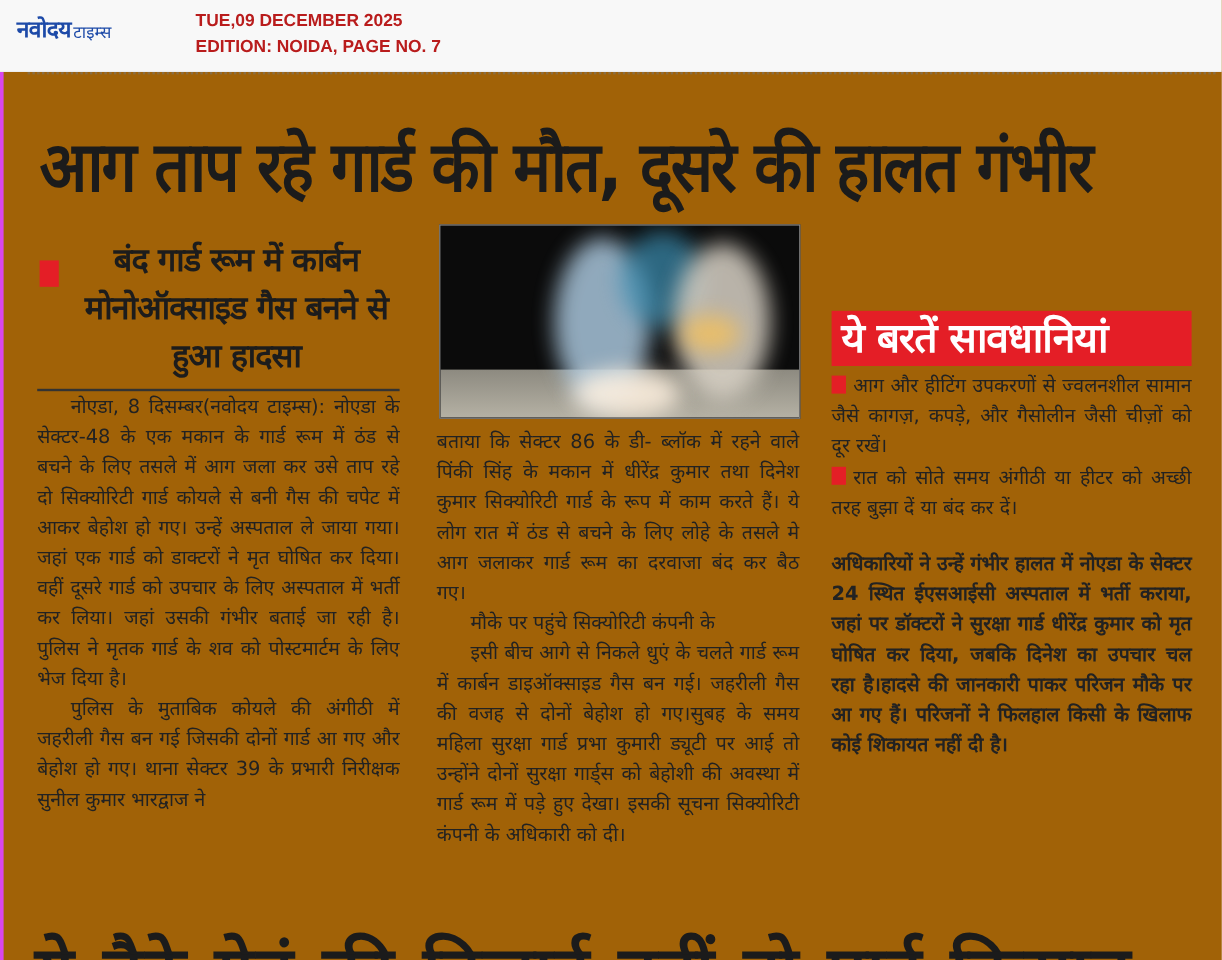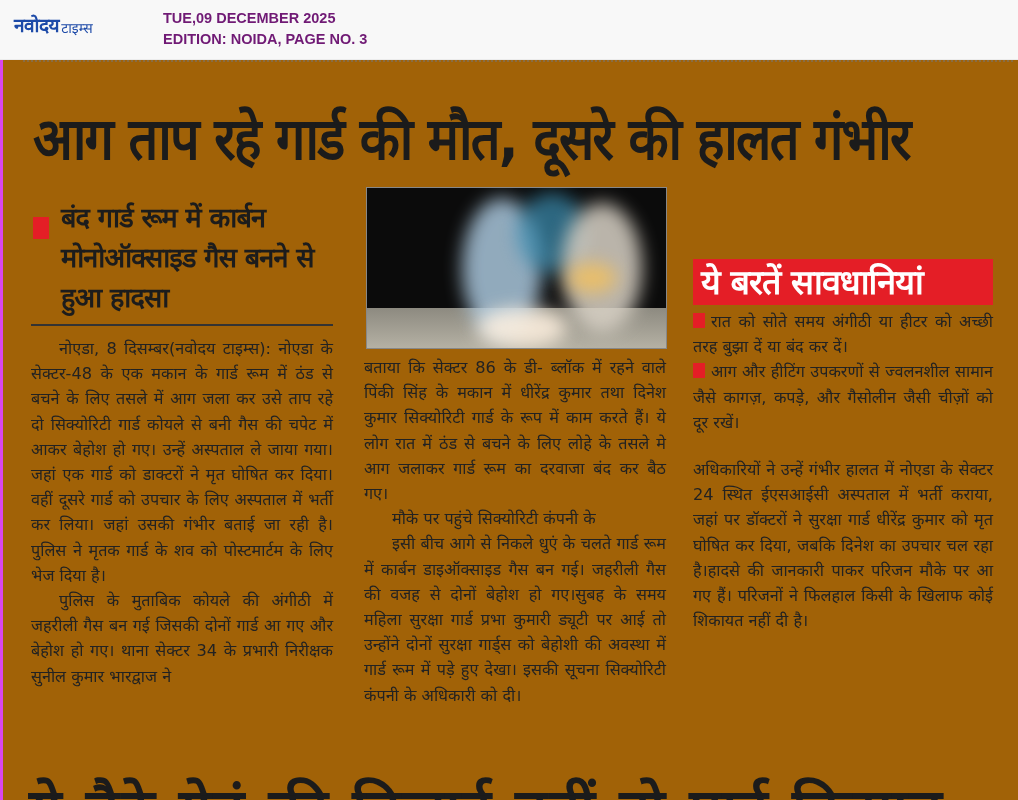--- a/index.html
+++ b/index.html
@@ -16,111 +16,111 @@
   }
   .logo-main {
     font-family: "DejaVu Sans", sans-serif; font-weight: bold; font-size: 19px; color: #1d4aa8;
     letter-spacing: -0.5px; line-height: 22px;
   }
   .logo-sub {
     font-family: "DejaVu Sans", sans-serif; font-size: 14px; color: #1d4aa8; margin-left: 2px; line-height: 16px;
   }
   .dateline {
     position: absolute; left: 163px; top: 8px; font-family: "Liberation Sans", sans-serif;
-    font-weight: bold; font-size: 14.5px; line-height: 21px; color: #701a75;
+    font-weight: bold; font-size: 14.5px; line-height: 21px; color: #b91c1c;
   }
   .paper { position: absolute; left: 0; top: 59px; width: 1018px; height: 741px; background: #a16207; border-left: 3px solid #d946ef; }
   .cutline {
     position: absolute; left: 20px; top: 1px; width: 990px; height: 6px; overflow: hidden;
     border-top: 2px dotted #777; opacity: 0.55;
   }
   .headline {
     position: absolute; left: 30px; top: 45px; width: 970px; white-space: nowrap;
     font-family: "DejaVu Sans", sans-serif; font-weight: bold; font-size: 58px; line-height: 70px;
     color: #1b1b1b; letter-spacing: -2px; transform: scaleX(0.9); transform-origin: left top;
   }
   .col { position: absolute; font-family: "DejaVu Sans", sans-serif; font-size: 16.2px; line-height: 25.2px; color: #222; text-align: justify; }
   .col1 { left: 28px; top: 139px; width: 302px; }
   .col2 { left: 361px; top: 296px; width: 302px; }
   .col3 { left: 690px; top: 200px; width: 300px; }
   .subhead {
     position: relative; font-weight: bold; font-size: 27px; line-height: 40px; color: #1c1c1c;
-    padding-left: 30px; padding-bottom: 6px; border-bottom: 2px solid #333; margin-bottom: 10px; letter-spacing: -0.8px;
-    text-align: left;
+    padding-left: 30px; padding-bottom: 6px; border-bottom: 2px solid #333; letter-spacing: -0.8px;
+    text-align: center;
   }
   .red-square { display: inline-block; background: #e41e26; }
   .subhead .red-square { position: absolute; left: 2px; top: 19px; width: 16px; height: 22px; }
   p { margin: 0; }
   .indent { text-indent: 28px; }
   .photo {
     position: absolute; left: 363px; top: 128px; width: 299px; height: 160px; overflow: hidden;
     background: #0b0b0b; border: 1px solid #888;
   }
   .photo .ground { position: absolute; left: 0; bottom: 0; width: 100%; height: 40px; background: linear-gradient(#8d8a80, #b5b1a4); }
   .photo .glow { position: absolute; border-radius: 50%; filter: blur(9px); }
   .box-title {
     background: #e41e26; color: #fff; font-weight: bold; font-size: 34px; line-height: 46px;
     padding: 0 8px; margin-bottom: 4px; letter-spacing: -1px; white-space: nowrap; text-align: left;
   }
   .tip { position: relative; }
   .tip .red-square { width: 12px; height: 15px; margin-right: 6px; vertical-align: -1px; }
-  .after-tips { margin-top: 22px; }
+  .after-tips { margin-top: 22px; font-weight: bold; }
   .next-headline {
     position: absolute; left: 25px; top: 716px; width: 980px; height: 40px; overflow: hidden; white-space: nowrap;
     font-weight: bold; font-size: 58px; line-height: 70px; color: #1b1b1b; letter-spacing: 2px;
   }
 </style>
 </head>
 <body>
 
 <div class="topbar">
   <div class="logo">
     <span class="logo-main">नवोदय</span>
     <span class="logo-sub">टाइम्स</span>
   </div>
   <div class="dateline">
     <div>TUE,09 DECEMBER 2025</div>
-    <div>EDITION: NOIDA, PAGE NO. 3</div>
+    <div>EDITION: NOIDA, PAGE NO. 7</div>
   </div>
 </div>
 
 <div class="paper">
   <div class="cutline"></div>
 
   <div class="headline">आग ताप रहे गार्ड की मौत, दूसरे की हालत गंभीर</div>
 
   <div class="col col1">
     <div class="subhead">
       <span class="red-square"></span>
       <span>बंद गार्ड रूम में कार्बन मोनोऑक्साइड गैस बनने से हुआ हादसा</span>
     </div>
     <p class="indent">नोएडा, 8 दिसम्बर(नवोदय टाइम्स): नोएडा के सेक्टर-48 के एक मकान के गार्ड रूम में ठंड से बचने के लिए तसले में आग जला कर उसे ताप रहे  दो सिक्योरिटी गार्ड कोयले से बनी गैस की चपेट में आकर बेहोश हो गए। उन्हें अस्पताल ले जाया गया। जहां एक गार्ड को डाक्टरों ने मृत घोषित कर दिया। वहीं दूसरे गार्ड को उपचार के लिए अस्पताल में भर्ती कर लिया। जहां उसकी गंभीर बताई जा रही है। पुलिस ने मृतक गार्ड के शव को पोस्टमार्टम के लिए भेज दिया है।</p>
-    <p class="indent">पुलिस के मुताबिक कोयले की अंगीठी में जहरीली गैस बन गई जिसकी दोनों गार्ड आ गए और बेहोश हो गए। थाना सेक्टर 34 के प्रभारी निरीक्षक सुनील कुमार भारद्वाज ने</p>
+    <p class="indent">पुलिस के मुताबिक कोयले की अंगीठी में जहरीली गैस बन गई जिसकी दोनों गार्ड आ गए और बेहोश हो गए। थाना सेक्टर 39 के प्रभारी निरीक्षक सुनील कुमार भारद्वाज ने</p>
   </div>
 
   <div class="photo" title="दो सुरक्षा गार्ड रात में अंगीठी के पास आग ताप रहे">
     <div class="ground"></div>
     <div class="glow" style="left:95px;top:10px;width:80px;height:140px;background:#a9c6dc;opacity:.85;"></div>
     <div class="glow" style="left:150px;top:5px;width:70px;height:80px;background:#3c8fb3;opacity:.7;"></div>
     <div class="glow" style="left:195px;top:15px;width:80px;height:130px;background:#d9d2c6;opacity:.85;"></div>
     <div class="glow" style="left:200px;top:75px;width:50px;height:30px;background:#f5c15a;opacity:.8;"></div>
     <div class="glow" style="left:110px;top:120px;width:90px;height:40px;background:#fff1e0;opacity:.85;"></div>
   </div>
 
   <div class="col col2">
     <p>बताया कि सेक्टर 86 के डी- ब्लॉक में रहने वाले पिंकी सिंह के मकान में धीरेंद्र कुमार तथा दिनेश कुमार सिक्योरिटी गार्ड के रूप में काम करते हैं। ये लोग रात में ठंड से बचने के लिए लोहे के तसले मे आग जलाकर गार्ड रूम का दरवाजा बंद कर बैठ गए।</p>
     <p class="indent">मौके पर पहुंचे सिक्योरिटी कंपनी के</p>
     <p class="indent">इसी बीच आगे से निकले धुएं के चलते गार्ड रूम में कार्बन डाइऑक्साइड गैस बन गई। जहरीली गैस की वजह से दोनों बेहोश हो गए।सुबह के समय महिला सुरक्षा गार्ड प्रभा कुमारी ड्यूटी पर आई तो उन्होंने दोनों सुरक्षा गार्ड्स को बेहोशी की अवस्था में गार्ड रूम में पड़े हुए देखा। इसकी सूचना सिक्योरिटी कंपनी के अधिकारी को दी।</p>
   </div>
 
   <div class="col col3">
     <div class="box-title">ये बरतें सावधानियां</div>
     <p class="tip">
-      <span class="red-square"></span><span>रात को सोते समय अंगीठी या हीटर को अच्छी तरह बुझा दें या बंद कर दें।</span>
+      <span class="red-square"></span><span>आग और हीटिंग उपकरणों से ज्वलनशील सामान जैसे कागज़, कपड़े, और गैसोलीन जैसी चीज़ों को दूर रखें।</span>
     </p>
     <p class="tip">
-      <span class="red-square"></span><span>आग और हीटिंग उपकरणों से ज्वलनशील सामान जैसे कागज़, कपड़े, और गैसोलीन जैसी चीज़ों को दूर रखें।</span>
+      <span class="red-square"></span><span>रात को सोते समय अंगीठी या हीटर को अच्छी तरह बुझा दें या बंद कर दें।</span>
     </p>
     <p class="after-tips">अधिकारियों ने उन्हें गंभीर हालत में नोएडा के सेक्टर 24 स्थित ईएसआईसी अस्पताल में भर्ती कराया, जहां पर डॉक्टरों ने सुरक्षा गार्ड धीरेंद्र कुमार को मृत घोषित कर दिया, जबकि दिनेश का उपचार चल रहा है।हादसे की जानकारी पाकर परिजन मौके पर आ गए हैं। परिजनों ने फिलहाल किसी के खिलाफ कोई शिकायत नहीं दी है।</p>
   </div>
 
   <div class="next-headline">ये बैठे  गेहूं की बिजाई नहीं हो पाई किसान</div>
 </div>
 
 </body></html>

